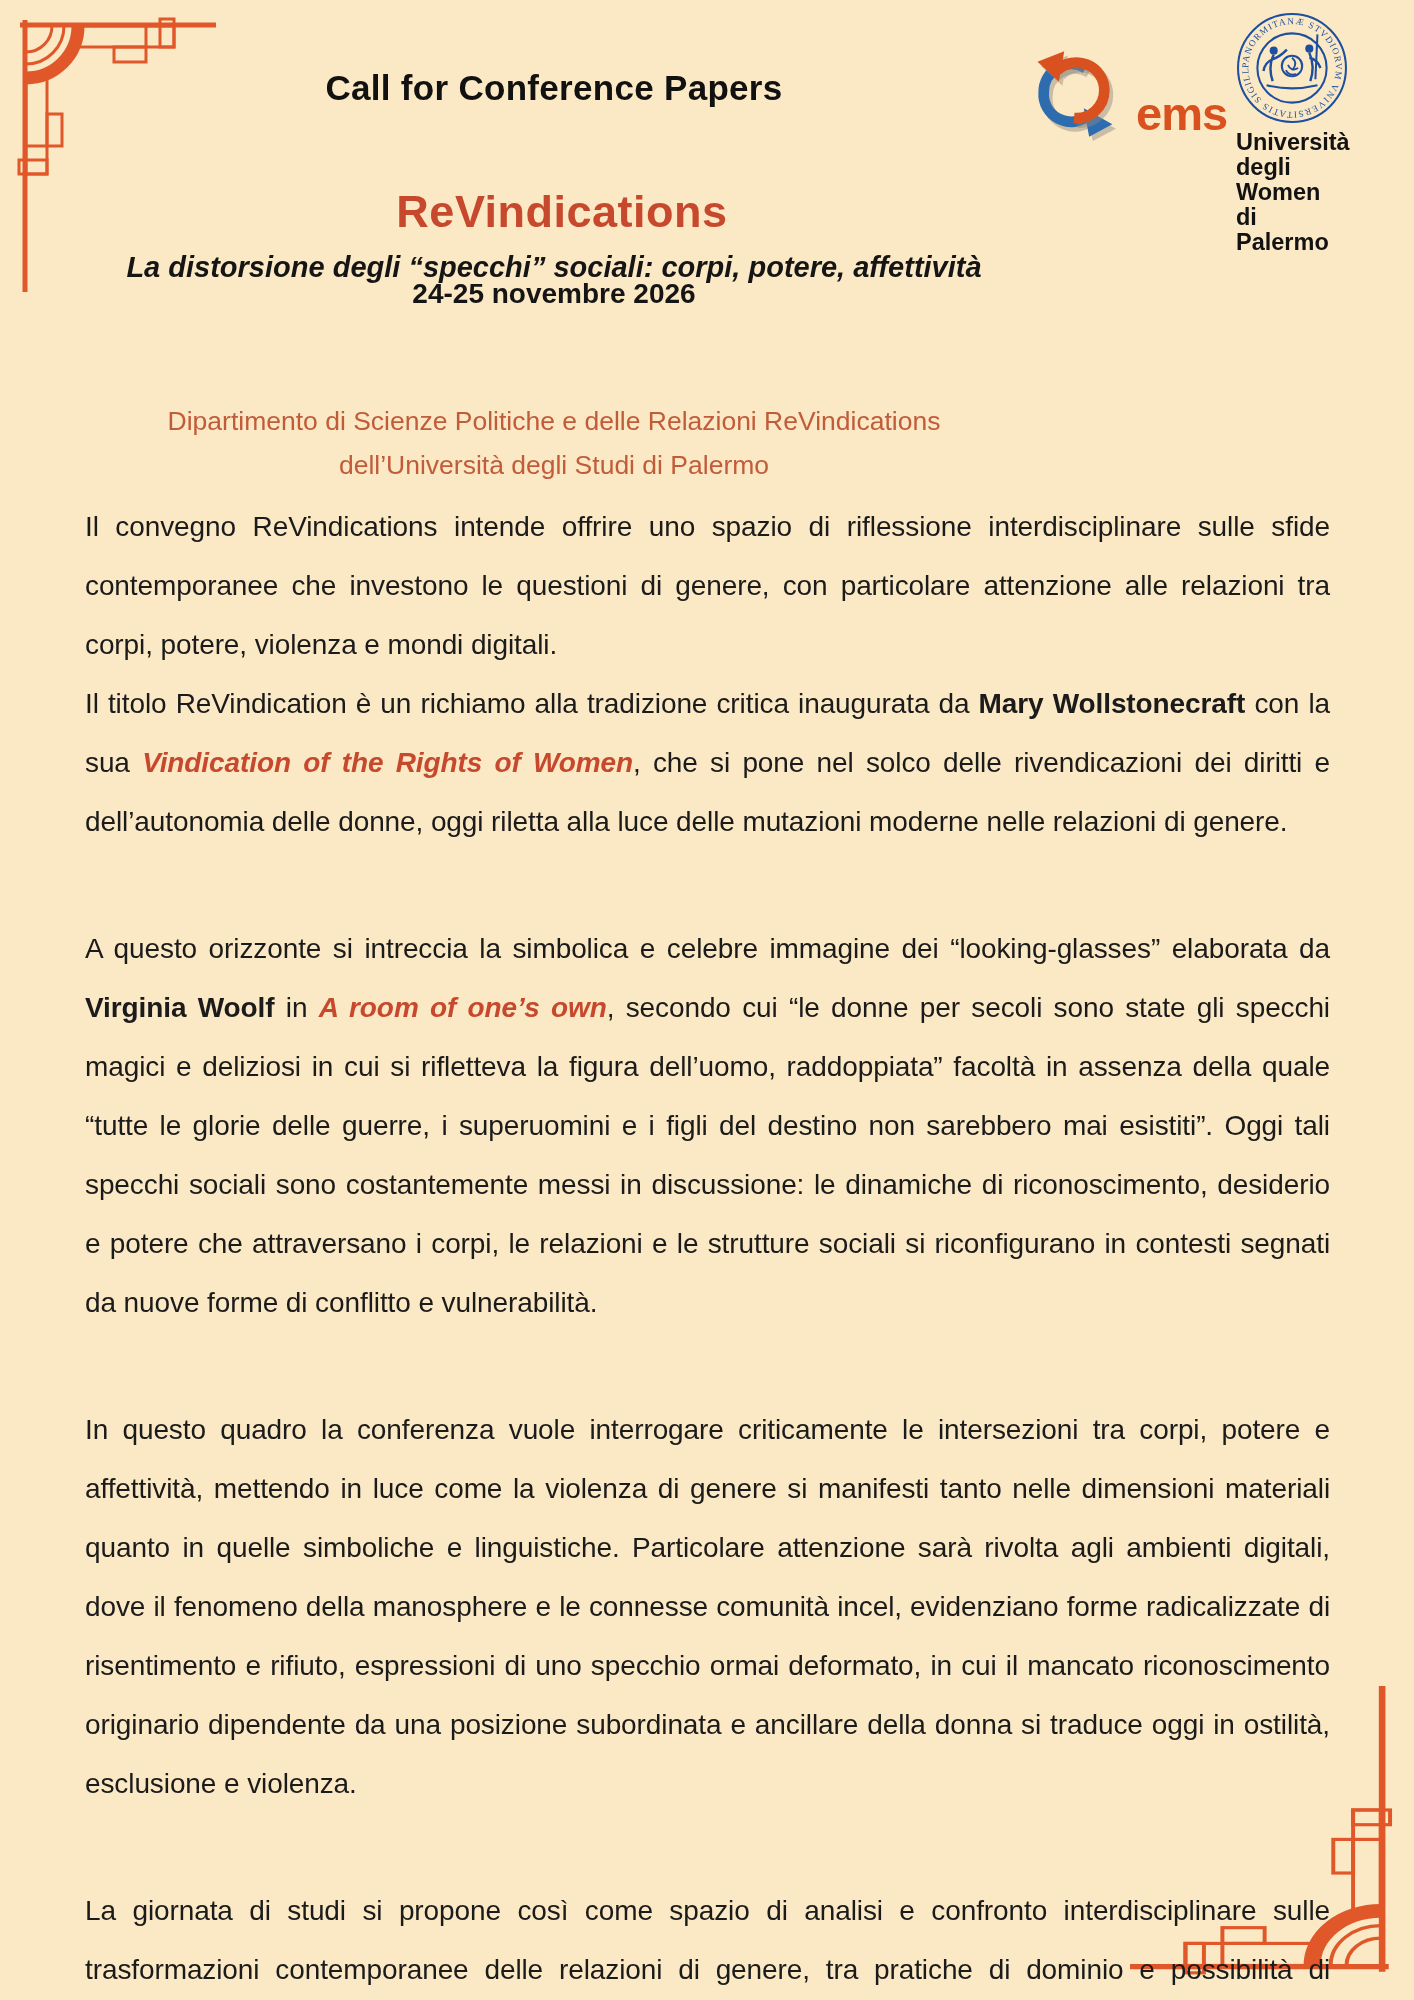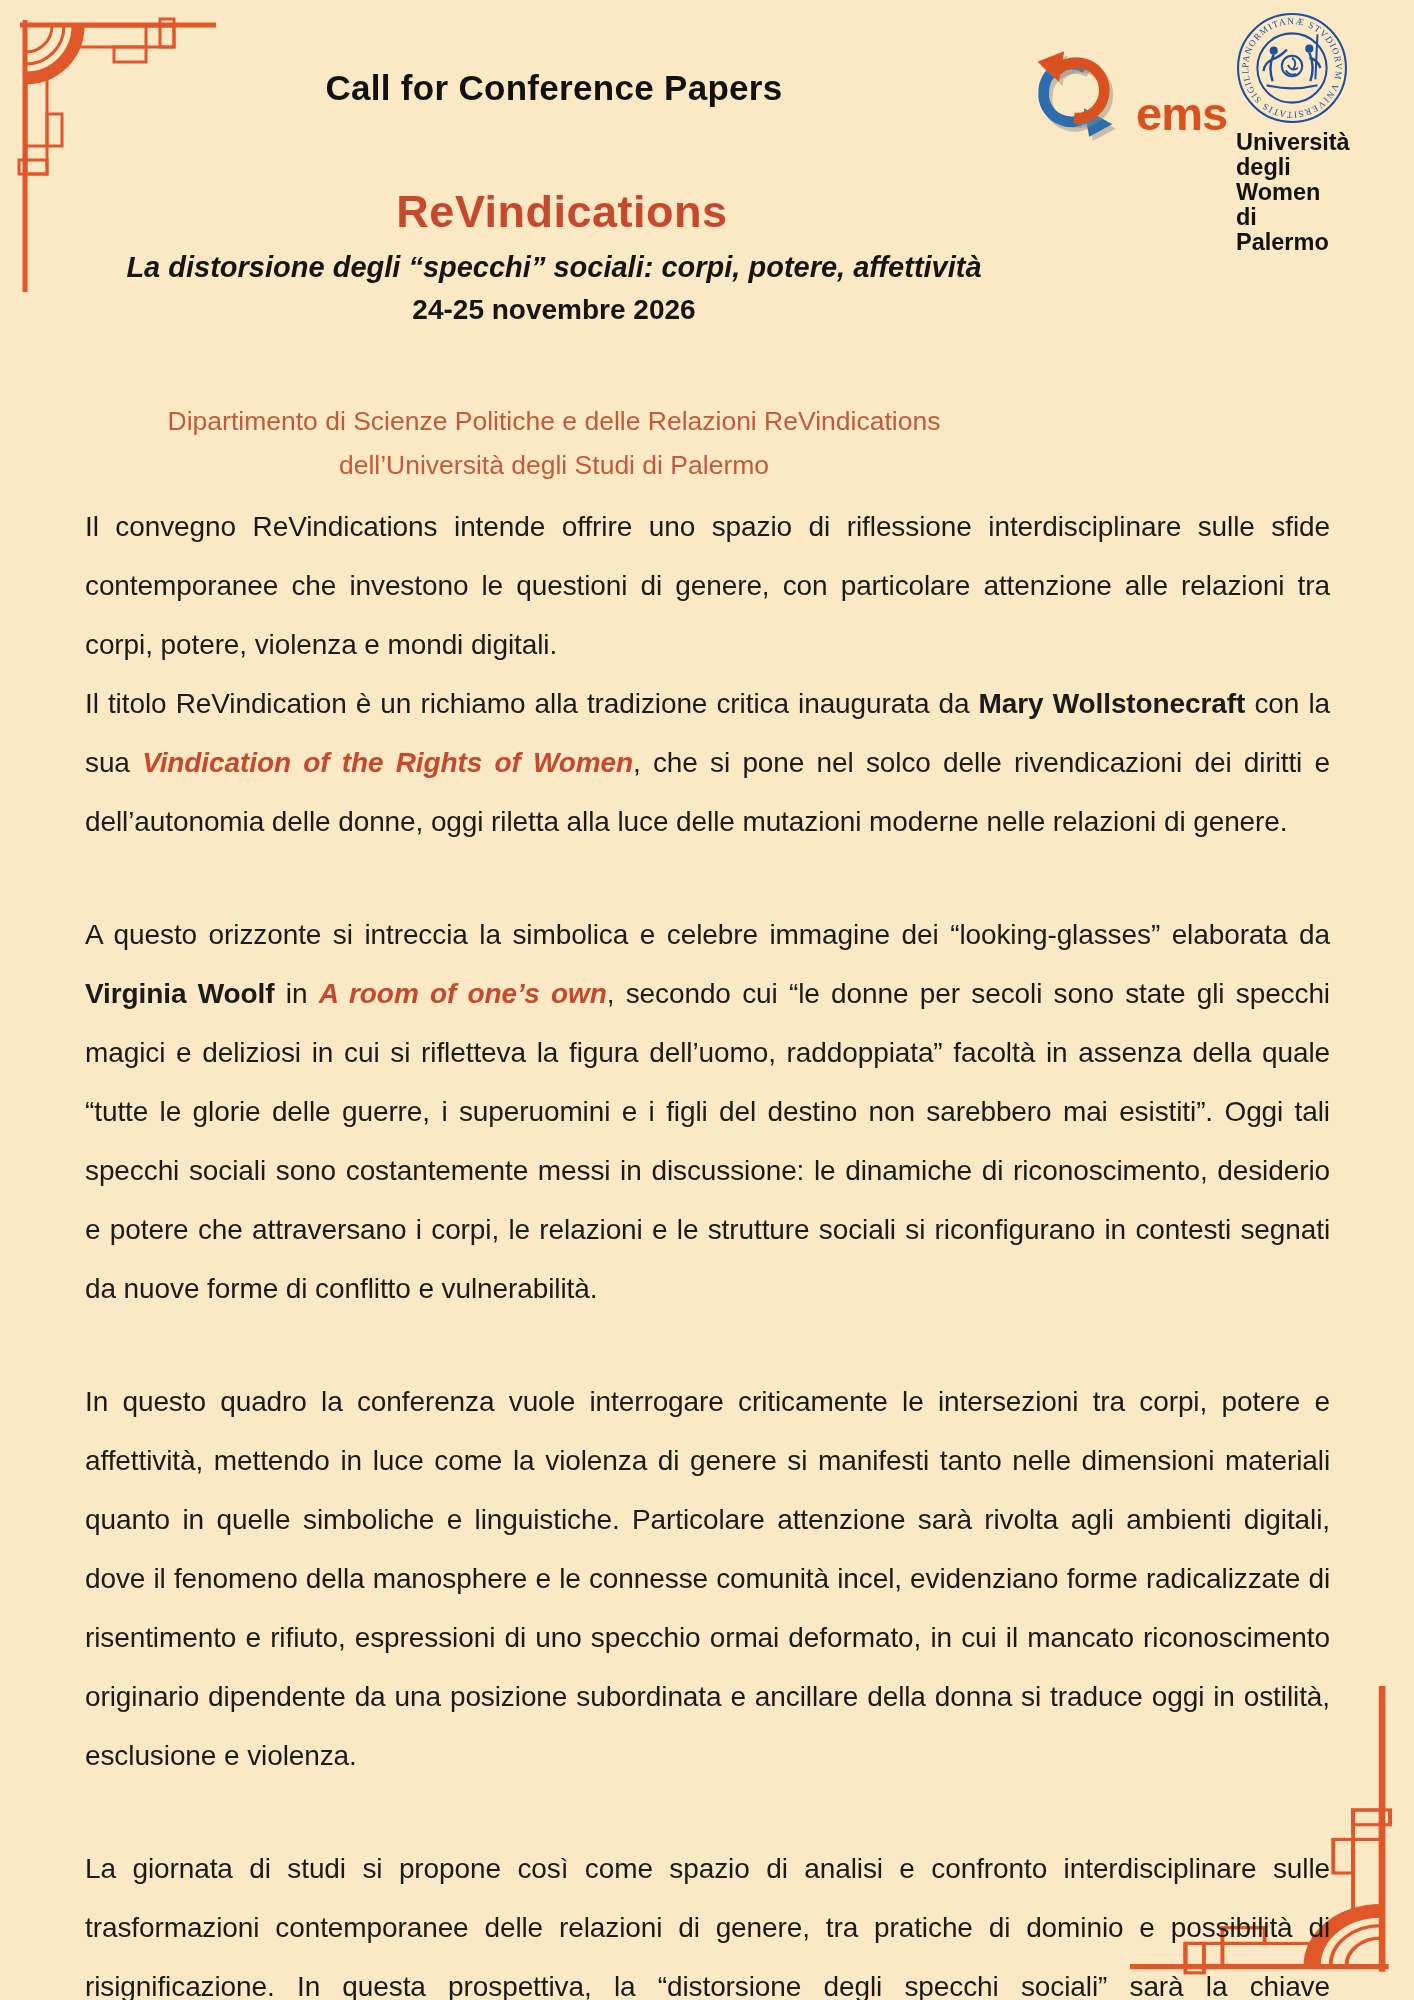--- a/index.html
+++ b/index.html
@@ -17,37 +17,37 @@
   }
   .conf-title{
     position:absolute; top:186px; left:8px; width:1108px; text-align:center;
     font-size:45px; font-weight:800; color:var(--accent,#C6492D); letter-spacing:.5px;
   }
   .conf-subtitle{
     position:absolute; top:251px; left:0; width:1108px; text-align:center;
     font-size:29px; font-weight:700; font-style:italic; color:#151515;
   }
   .conf-date{
-    position:absolute; top:294px; left:0; width:1108px; text-align:center;
+    position:absolute; top:278px; left:0; width:1108px; text-align:center;
     font-size:28px; font-weight:700; color:#151515;
   }
   .dept{
     position:absolute; top:399px; left:0; width:1108px; text-align:center;
     font-size:26.5px; line-height:44px; color:var(--dept,#C15C3B); font-weight:400;
   }
   .ems-logo{position:absolute; left:1000px; top:44px; display:flex; align-items:flex-start;}
   .ems-label{font-size:47px; font-weight:600; color:var(--ems_orange,#D9511F); margin:42px 0 0 4px; letter-spacing:-1px;}
   .unipa-logo{position:absolute; left:1236px; top:12px; width:116px;}
   .unipa-name{margin-top:2px; font-size:23.5px; font-weight:700; line-height:25px; color:#121212;}
   .body-text{
     position:absolute; left:85px; top:497px; width:1245px;
     font-size:28px; line-height:59px; text-align:justify; letter-spacing:-.1px;
   }
   .para{margin:0;}
-  .para + .para{margin-top:54px;}
+  .para + .para{margin-top:68px;}
   .para.flush{margin-top:0;}
   svg text{font-family:"Liberation Serif",serif;}
 </style>
 </head>
 <body>
 
 <div class="page">
 
   <svg class="corner tl" viewBox="0 0 200 276" preserveAspectRatio="none" fill="none" stroke="currentColor">
     <line x1="4" y1="9" x2="200" y2="9" stroke-width="5"></line>

